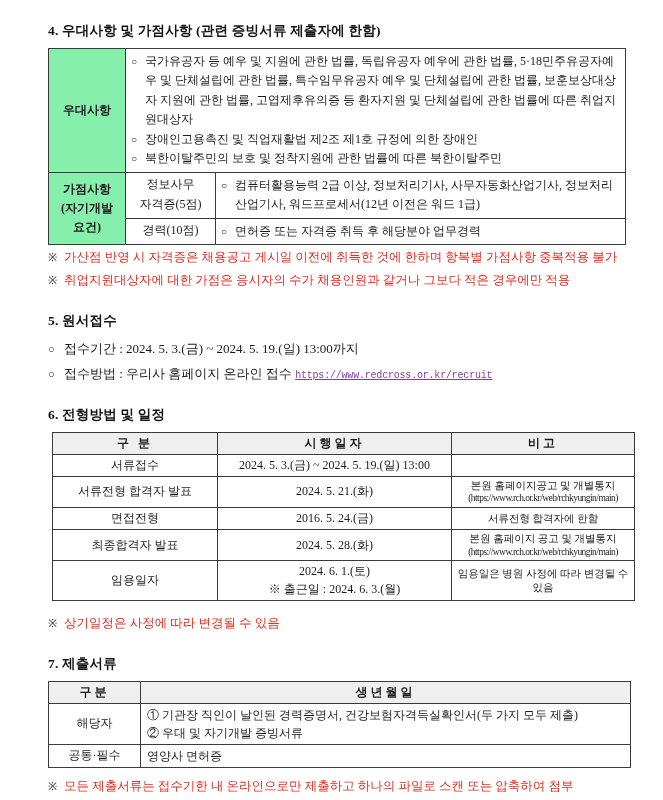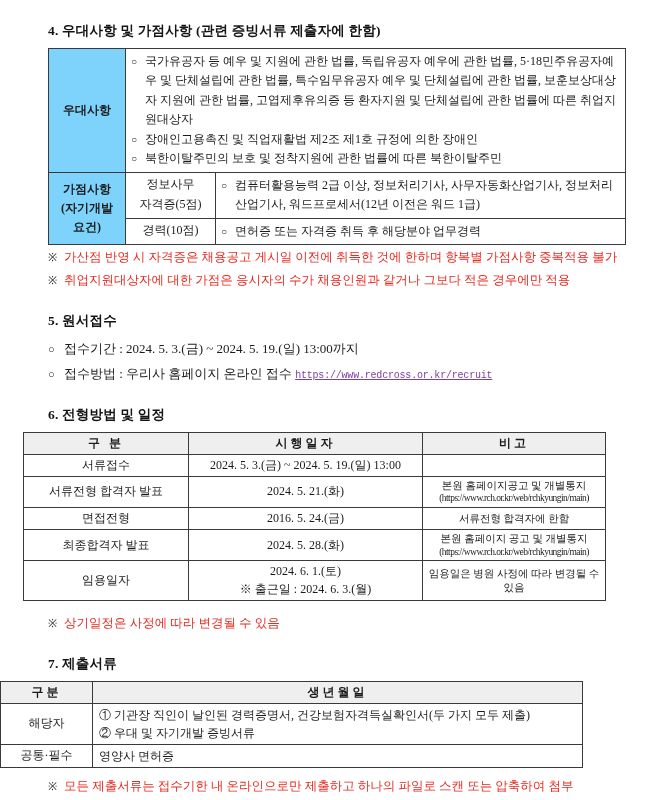--- a/index.html
+++ b/index.html
@@ -89,21 +89,21 @@
     vertical-align: middle;
     font-weight: normal;
   }
   .tbl-head {
     background: #efefef;
     text-align: center;
     font-weight: bold;
     letter-spacing: 3px;
   }
   .lbl-cell {
-    background: #7dd3fc;
+    background: #86efac;
     text-align: center;
     font-weight: bold;
     line-height: 1.6;
   }
   .ctr { text-align: center; }
 
   
   #table-preference {
     margin-left: 48px;
     width: 578px;
@@ -123,21 +123,21 @@
   }
   .pref-list li .body { flex: 1 1 auto; }
   .pref-cell { padding: 3px 4px 3px 5px; }
   .sub-ctr {
     text-align: center;
     line-height: 1.65;
   }
 
   
   #table-schedule {
-    margin-left: 23px;
+    margin-left: 52px;
     width: 582px;
   }
   #table-schedule .s1 { width: 165px; }
   #table-schedule .s2 { width: 234px; }
   #table-schedule .s3 { width: 183px; }
   #table-schedule td { text-align: center; }
   #table-schedule .remark {
     font-size: 10.5px;
     line-height: 1.32;
   }
@@ -147,20 +147,21 @@
     display: block;
   }
   #table-schedule .sub {
     font-size: 12px;
     display: block;
     margin-top: 1px;
   }
 
   
   #table-documents {
+    margin-left: 48px;
     width: 582px;
   }
   #table-documents .d1 { width: 92px; }
   #table-documents .d2 { width: 490px; }
   #table-documents .doc-body { text-align: left; padding-left: 6px; line-height: 1.5; }
 
   .sp4  { height: 4px; }
   .sp6  { height: 6px; }
   .sp8  { height: 8px; }
   .sp10 { height: 10px; }

